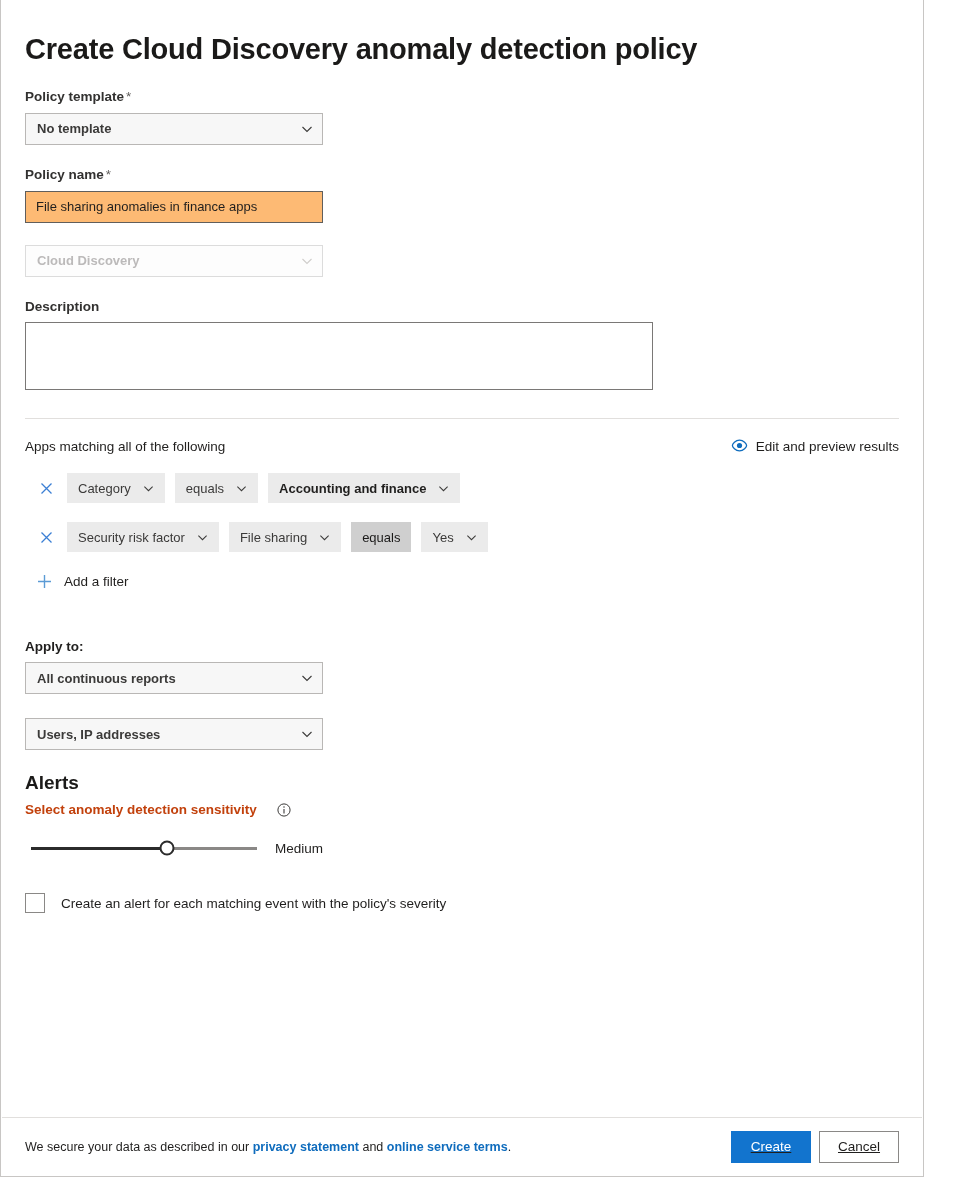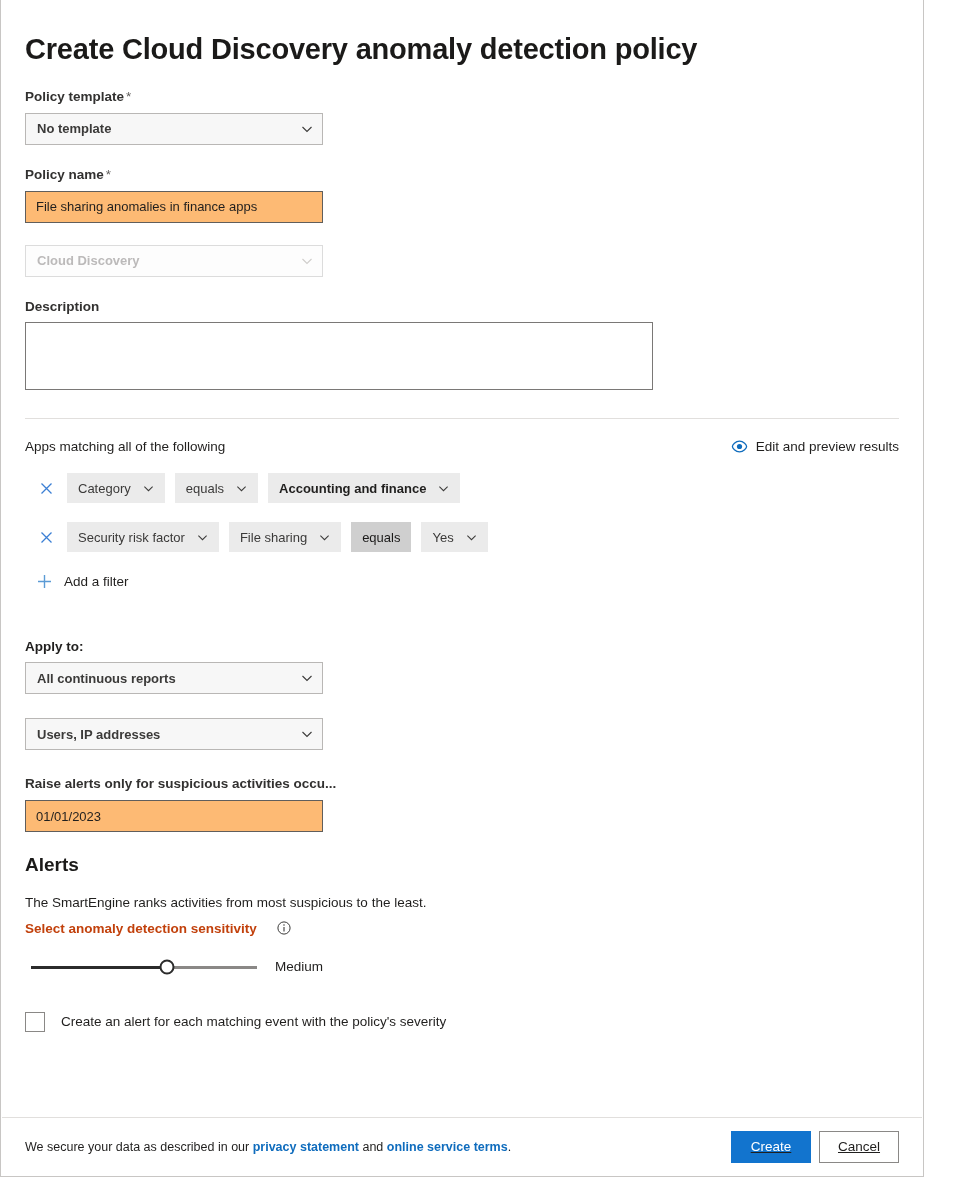--- a/index.html
+++ b/index.html
@@ -108,21 +108,21 @@
     align-items: center;
     justify-content: space-between;
     margin-top: 20px;
   }
   .filters-title {
     font-size: 13.5px;
     color: #201f1e;
   }
   .preview-link {
     display: flex;
-    align-items: center;
+    align-items: flex-start;
     gap: 8px;
     font-size: 13.5px;
     color: #201f1e;
     cursor: pointer;
   }
   .eye-icon svg { display: block; }
 
   .filter-row {
     display: flex;
     align-items: center;
@@ -450,29 +450,22 @@
       <div class="select-box" style="margin-top:24px;">
         <span>Users, IP addresses</span>
         <span class="chev">
           <svg width="12" height="12" viewBox="0 0 12 12">
               <path d="M1.5 4 L6 8.4 L10.5 4" fill="none" stroke="#3b3a39" stroke-width="1.1"></path>
             </svg>
         </span>
       </div>
     </div>
 
-    <div class="field" style="margin-top:26px;">
-      <div class="field-label">Raise alerts only for suspicious activities occu...</div>
-      <div class="text-input">
-        <span>01/01/2023</span>
-      </div>
-    </div>
 
     <div class="section-title">Alerts</div>
-    <div class="alerts-desc">The SmartEngine ranks activities from most suspicious to the least.</div>
     <div class="sens-label">
       <span>Select anomaly detection sensitivity</span>
       <span class="info-icon">
         <svg width="14" height="14" viewBox="0 0 14 14">
           <circle cx="7" cy="7" r="6.1" fill="none" stroke="#3b3a39" stroke-width="1"></circle>
           <circle cx="7" cy="3.9" r="0.75" fill="#3b3a39"></circle>
           <path d="M7 6.1 L7 10.4" stroke="#3b3a39" stroke-width="1.1"></path>
         </svg>
       </span>
     </div>

